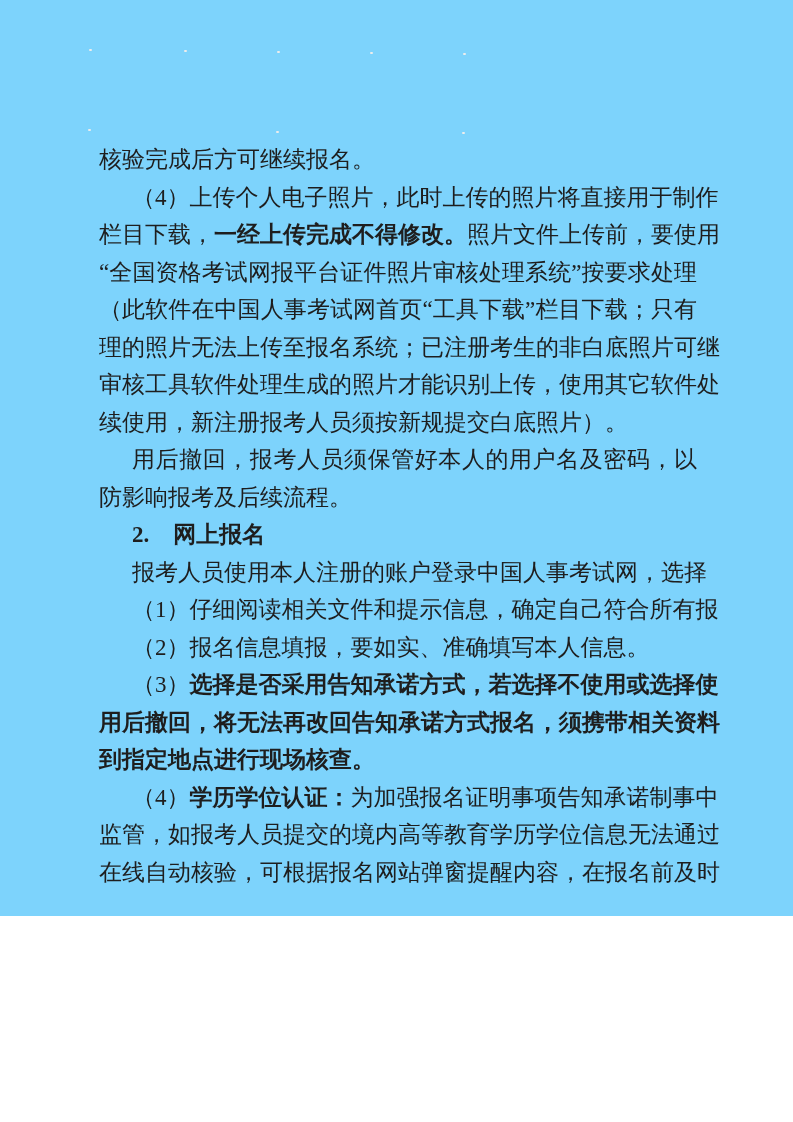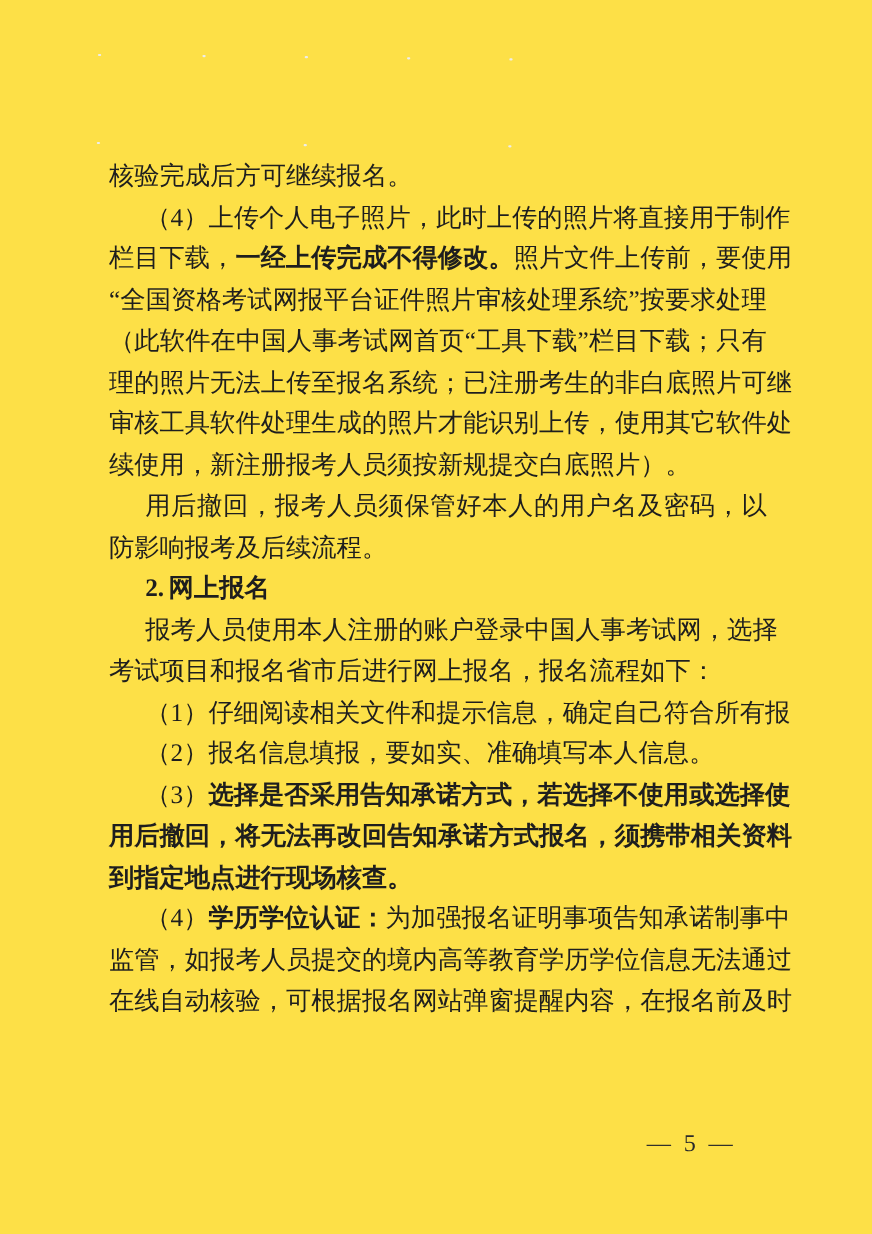--- a/index.html
+++ b/index.html
@@ -1,20 +1,20 @@
 <!DOCTYPE html>
 <html><head>
 <meta charset="utf-8">
 <style>
   html, body { margin: 0; padding: 0; background: #ffffff; }
   .page {
     position: relative;
     width: 793px;
-    height: 1122px;
-    background: #fde047;
+    height: 916px;
+    background: #7dd3fc;
     font-family: "Liberation Serif", "DejaVu Serif", serif;
     color: #1e1e1e;
     overflow: hidden;
   }
   .content {
     position: absolute;
     left: 99px;
     top: 141px;
     width: 598px;
   }
@@ -24,21 +24,21 @@
     font-size: 23px;
     letter-spacing: 0px;
     white-space: nowrap;
     text-align: justify;
     text-align-last: left;
   }
   .line.fill { text-align-last: justify; }
   .line.ind { padding-left: 33px; }
   .seg.b { font-weight: bold; }
   .line.heading .seg { font-weight: bold; }
-  .line.heading .seg + .seg { margin-left: 4px; }
+  .line.heading .seg + .seg { margin-left: 24px; }
   .footer {
     position: absolute;
     left: 588px;
     top: 1026px;
     font-size: 22px;
     line-height: 26px;
     letter-spacing: 3px;
     color: #2b2b2b;
     font-family: "Liberation Serif", "DejaVu Serif", serif;
   }
@@ -72,21 +72,20 @@
       <div class="line fill"><span class="seg">栏目下载，</span><span class="seg b">一经上传完成不得修改。</span><span class="seg">照片文件上传前，要使用</span></div>
       <div class="line fill"><span class="seg">“全国资格考试网报平台证件照片审核处理系统”按要求处理</span></div>
       <div class="line fill"><span class="seg">（此软件在中国人事考试网首页“工具下载”栏目下载；只有</span></div>
       <div class="line fill"><span class="seg">理的照片无法上传至报名系统；已注册考生的非白底照片可继</span></div>
       <div class="line fill"><span class="seg">审核工具软件处理生成的照片才能识别上传，使用其它软件处</span></div>
       <div class="line"><span class="seg">续使用，新注册报考人员须按新规提交白底照片）。</span></div>
       <div class="line ind fill"><span class="seg">用后撤回，报考人员须保管好本人的用户名及密码，以</span></div>
       <div class="line"><span class="seg">防影响报考及后续流程。</span></div>
       <div class="line ind heading"><span class="seg b">2.</span><span class="seg b">网上报名</span></div>
       <div class="line ind fill"><span class="seg">报考人员使用本人注册的账户登录中国人事考试网，选择</span></div>
-      <div class="line"><span class="seg">考试项目和报名省市后进行网上报名，报名流程如下：</span></div>
       <div class="line ind fill"><span class="seg">（1）仔细阅读相关文件和提示信息，确定自己符合所有报</span></div>
       <div class="line ind"><span class="seg">（2）报名信息填报，要如实、准确填写本人信息。</span></div>
       <div class="line ind fill"><span class="seg">（3）</span><span class="seg b">选择是否采用告知承诺方式，若选择不使用或选择使</span></div>
       <div class="line fill"><span class="seg b">用后撤回，将无法再改回告知承诺方式报名，须携带相关资料</span></div>
       <div class="line"><span class="seg b">到指定地点进行现场核查。</span></div>
       <div class="line ind fill"><span class="seg">（4）</span><span class="seg b">学历学位认证：</span><span class="seg">为加强报名证明事项告知承诺制事中</span></div>
       <div class="line fill"><span class="seg">监管，如报考人员提交的境内高等教育学历学位信息无法通过</span></div>
       <div class="line fill"><span class="seg">在线自动核验，可根据报名网站弹窗提醒内容，在报名前及时</span></div>
     </div>
 

